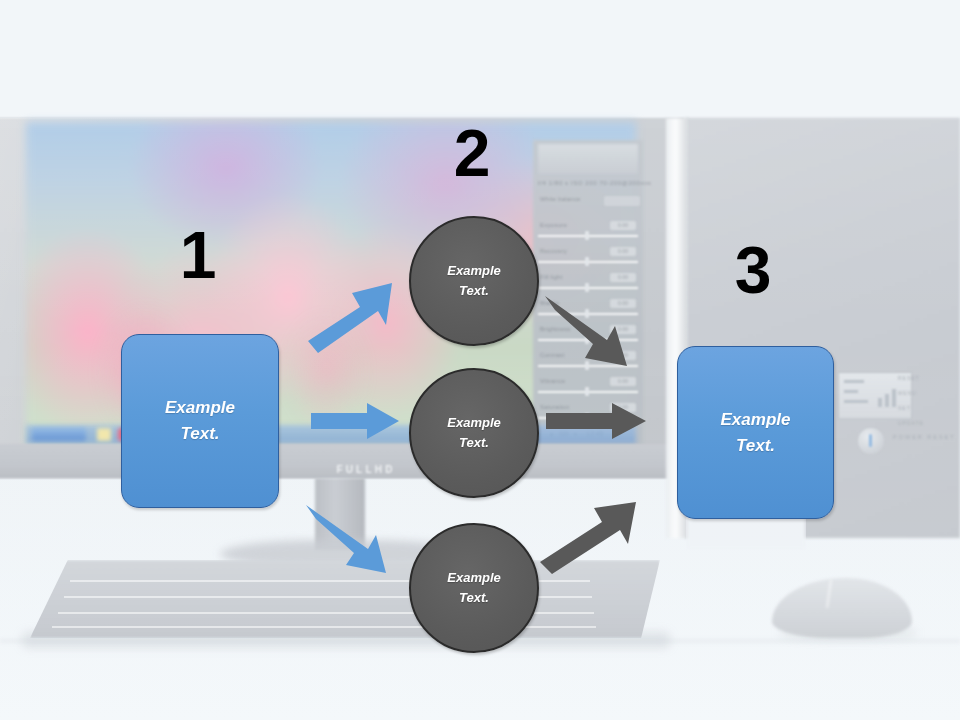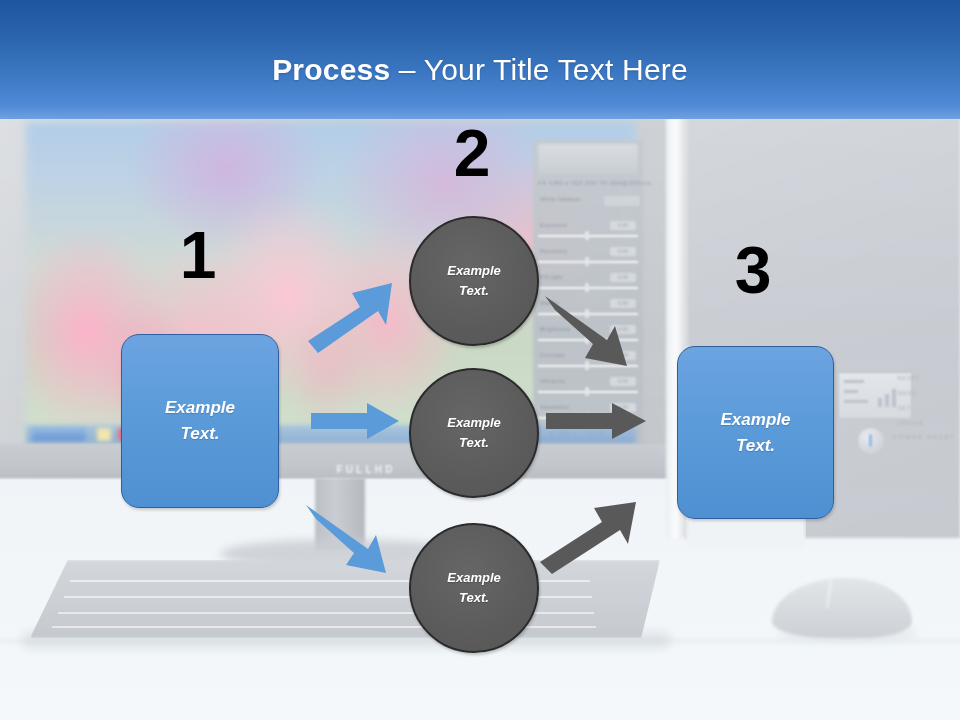--- a/index.html
+++ b/index.html
@@ -326,25 +326,20 @@
     <div class="tower-txt">POWER    RESET</div>
 
     <div class="mouse-shadow"></div>
     <div class="mouse"></div>
     <div class="mouse-split"></div>
 
     <div class="deskline"></div>
     <div class="bg-haze"></div>
   </div>
 
-  <div class="header">
-    <div class="title">
-      <span class="b">Process</span><span> – Your Title Text Here</span>
-    </div>
-  </div>
 
   <div class="stepnum" id="num1">1</div>
   <div class="stepnum" id="num2">2</div>
   <div class="stepnum" id="num3">3</div>
 
   <div class="arrow" style="left:306px;top:283px">
     <svg width="100" height="72" viewBox="0 0 100 72" aria-hidden="true">
       <polygon points="0,58 52,24 44,10 84,0 78,42 70,28 10,70" fill="#5b9bd9" transform="translate(2,0)"></polygon>
     </svg>
   </div>

